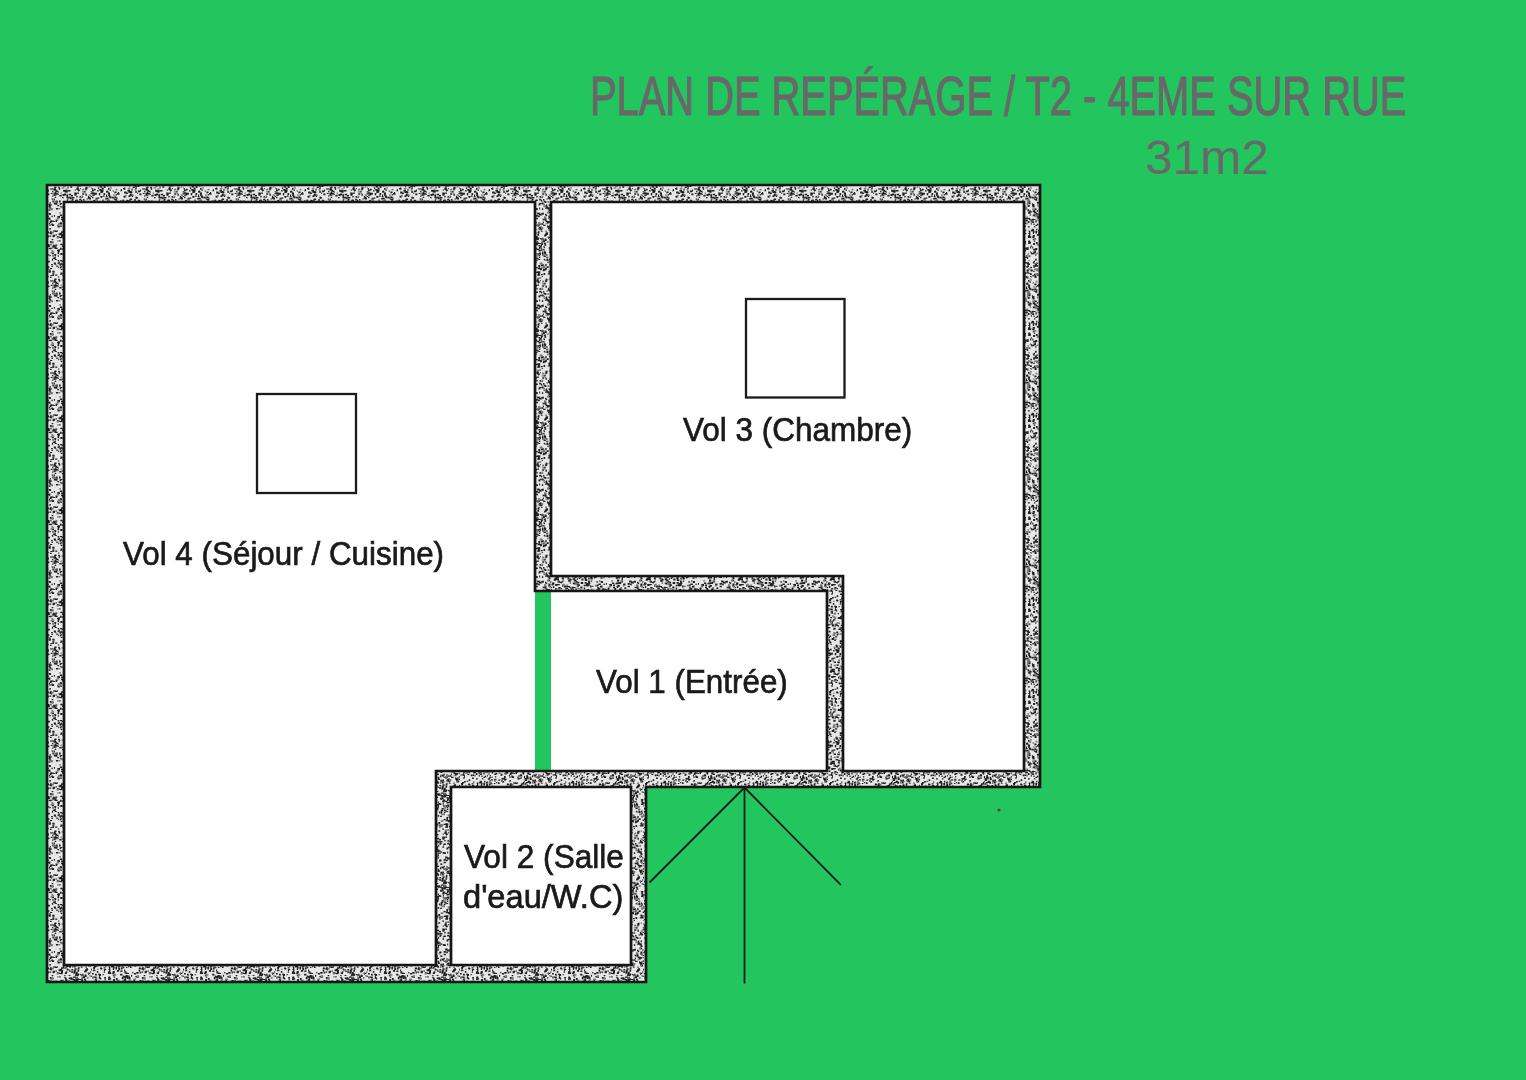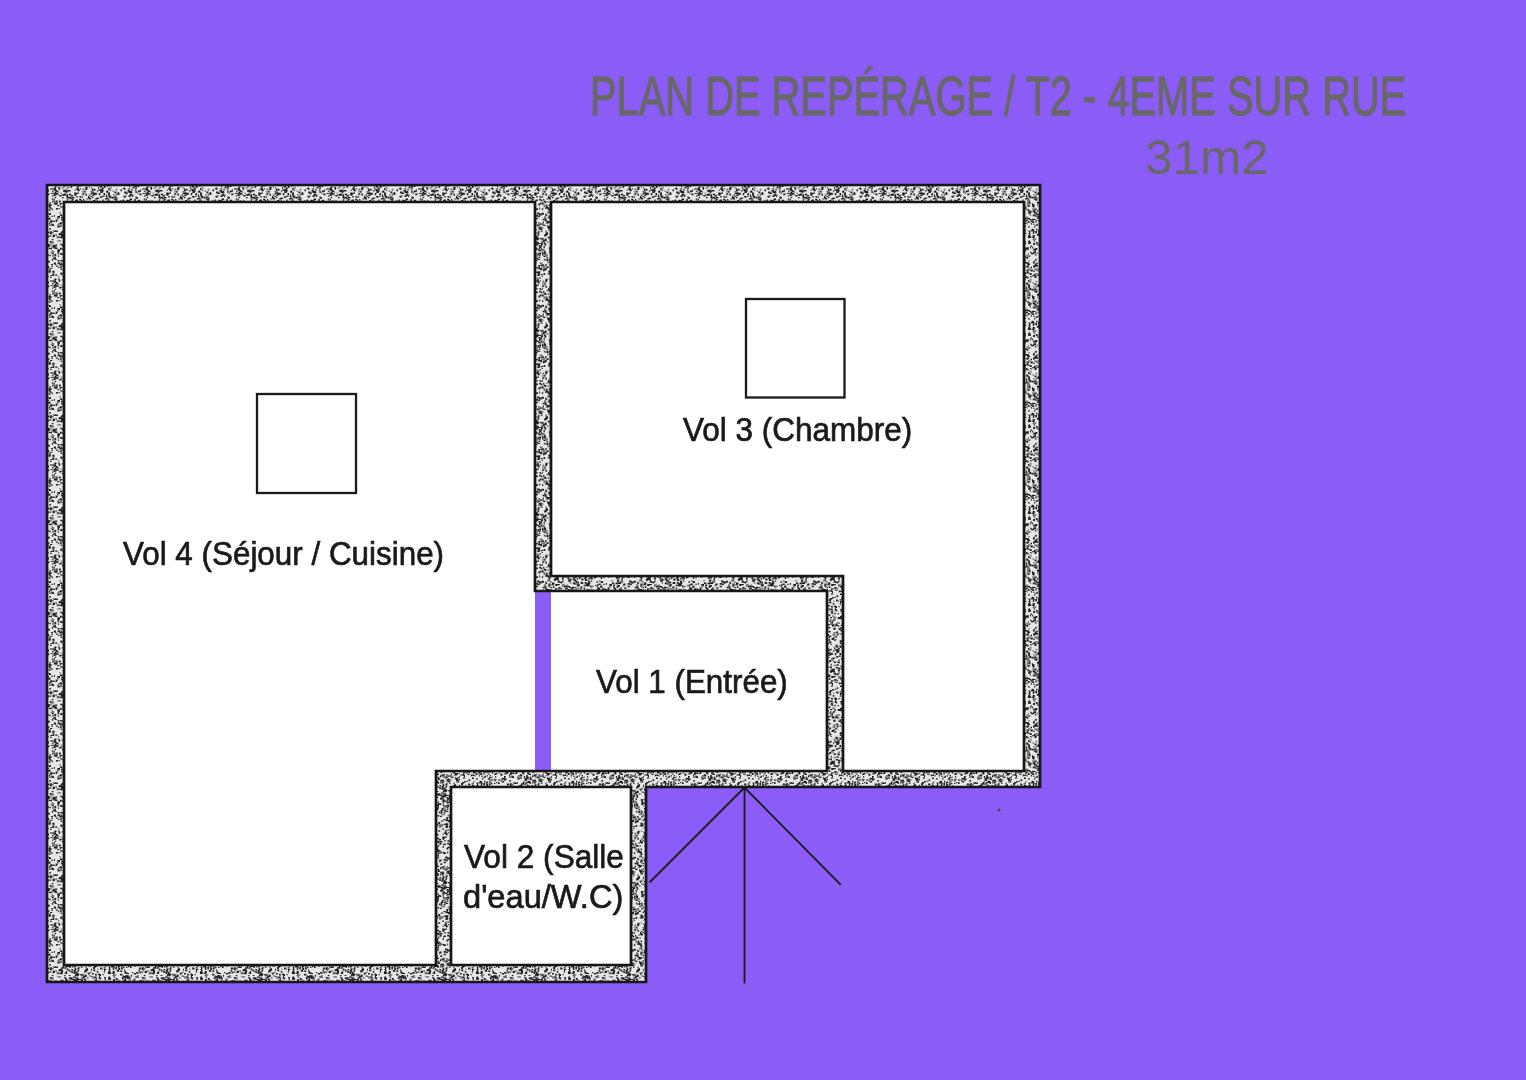--- a/index.html
+++ b/index.html
@@ -1,16 +1,16 @@
 <!DOCTYPE html>
 <html><head>
 <meta charset="utf-8">
 <style>
   html,body{margin:0;padding:0;background:#ffffff;}
-  .page{position:relative;width:1526px;height:1080px;background:#8b5cf6;overflow:hidden;
+  .page{position:relative;width:1526px;height:1080px;background:#22c55e;overflow:hidden;
         font-family:"Liberation Sans", sans-serif;}
   svg{position:absolute;left:0;top:0;}
 </style>
 </head>
 <body>
 <div class="page">
 <svg width="1526" height="1080" viewBox="0 0 1526 1080">
   <defs>
     <pattern id="stip" width="92" height="92" patternUnits="userSpaceOnUse">
     <rect width="92" height="92" fill="#e7e7e7"></rect>

